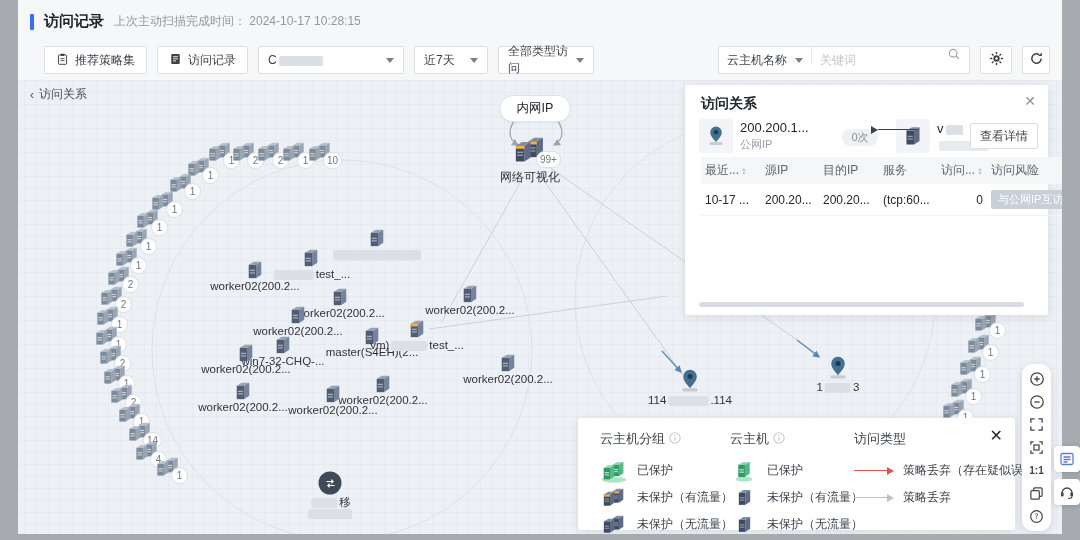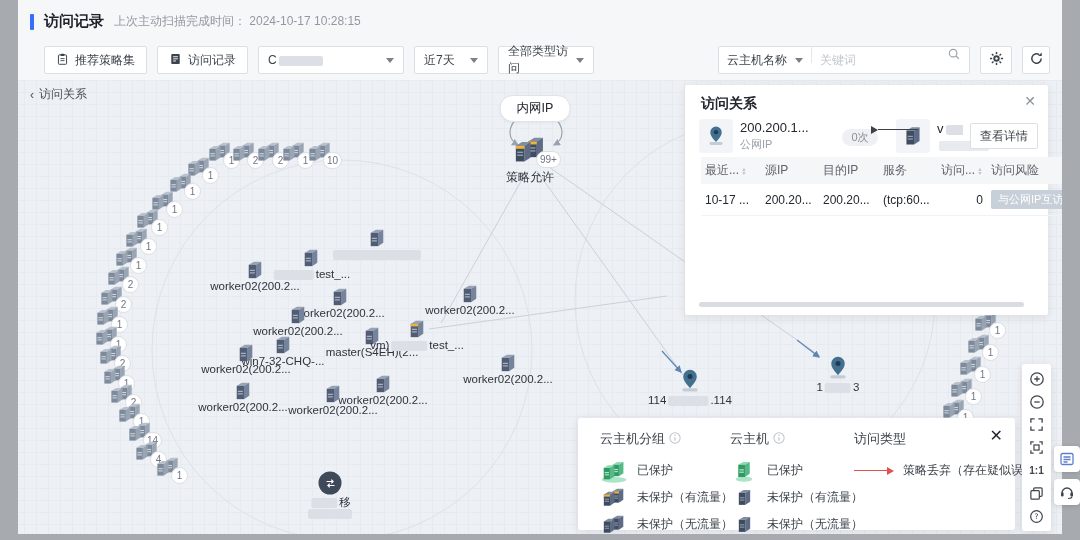--- a/index.html
+++ b/index.html
@@ -90,21 +90,21 @@
   .lgcol{position:absolute;top:12px;}
   .lgcol.c1{left:22px;} .lgcol.c2{left:152px;} .lgcol.c3{left:276px;font-family:Liberation Serif, serif;}
   .lgtitle{font-size:13px;color:#3d434b;display:flex;align-items:center;gap:4px;margin-bottom:9px;}
   .lgitem{display:flex;align-items:center;gap:9px;height:27px;font-size:12px;color:#3d434b;white-space:nowrap;}
   .lgic{width:28px;display:flex;justify-content:center;flex:none;}
   .lgarrow{width:40px;position:relative;height:8px;flex:none;}
   .lgarrow i{position:absolute;left:0;top:3px;width:33px;height:1.5px;}
   .lgarrow b{position:absolute;right:0;top:0;width:0;height:0;border-left:7px solid;border-top:4px solid transparent;border-bottom:4px solid transparent;}
 
   
-  .zoombar{position:absolute;left:1022px;top:364px;width:29px;background:#fff;border-radius:3px;
+  .zoombar{position:absolute;left:1022px;top:364px;width:29px;background:#fff;border-radius:11px;
     box-shadow:0 2px 8px rgba(31,35,41,.12);z-index:12;display:flex;flex-direction:column;align-items:center;padding:3px 0;}
   .zbtn{width:29px;height:23px;display:flex;align-items:center;justify-content:center;cursor:pointer;}
   .zratio{font-size:10px;font-weight:bold;color:#41464d;}
 
   
   .floatbar{position:absolute;left:1054px;top:446px;z-index:60;display:flex;flex-direction:column;gap:7px;}
   .fbtn{width:26px;height:26px;background:#fff;border-radius:4px;box-shadow:0 1px 5px rgba(31,35,41,.18);
     display:flex;align-items:center;justify-content:center;cursor:pointer;}
 </style>
 </head>
@@ -918,21 +918,21 @@
             <polygon points="3,6 8,3 15,3 10,6" fill="#7f8da2"></polygon>
             <polygon points="10,6 15,3 15,15.5 10,18.8" fill="#5d6b84"></polygon>
             <rect x="3" y="6" width="7" height="12.8" fill="#3f4b60"></rect>
             <rect x="3" y="6.1" width="7" height="2.4" fill="#f0b43c"></rect>
             <rect x="4.1" y="10.8" width="4.8" height="1.1" fill="#94a1b2"></rect>
             <rect x="4.1" y="13.2" width="4.8" height="1.1" fill="#94a1b2"></rect>
           </g>
         </svg>
       </span>
       <span class="gbadge" style="left:6px;top:1px">99+</span>
-      <div class="glabel" style="top:19px;font-size:12px">策略允许</div>
+      <div class="glabel" style="top:19px;font-size:12px">网络可视化</div>
     </div>
   </div>
 
 <div class="mignode">
   <span class="migcircle">
     <svg width="12" height="12" viewBox="0 0 12 12">
         <g stroke="#fff" stroke-width="1.2" fill="none">
       <path d="M2 4 L8.4 4 M6.8 2.2 L8.6 4 L6.8 5.8"></path>
           <path d="M10 8 L3.6 8 M5.2 6.2 L3.4 8 L5.2 9.8"></path>
     </g>
@@ -1214,20 +1214,27 @@
         <span>访问类型</span>
       </div>
     <div>
         <div class="lgitem">
           <span class="lgarrow">
             <i style="background:#e15150"></i>
             <b style="border-left-color:#e15150"></b>
           </span>
           <span class="lgtx">策略丢弃（存在疑似误封）</span>
         </div>
+        <div class="lgitem">
+          <span class="lgarrow">
+            <i style="background:#bac1ca"></i>
+            <b style="border-left-color:#bac1ca"></b>
+          </span>
+          <span class="lgtx">策略丢弃</span>
+        </div>
       </div>
   </div>
 </div>
 
 <div class="zoombar">
   <div class="zbtn">
       <svg width="16" height="16" viewBox="0 0 16 16">
         <circle cx="8" cy="8" r="6.2" fill="none" stroke="#41464d" stroke-width="1.3"></circle>
         <path d="M5.3 8h5.4M8 5.3v5.4" stroke="#41464d" stroke-width="1.3"></path>
       </svg>

